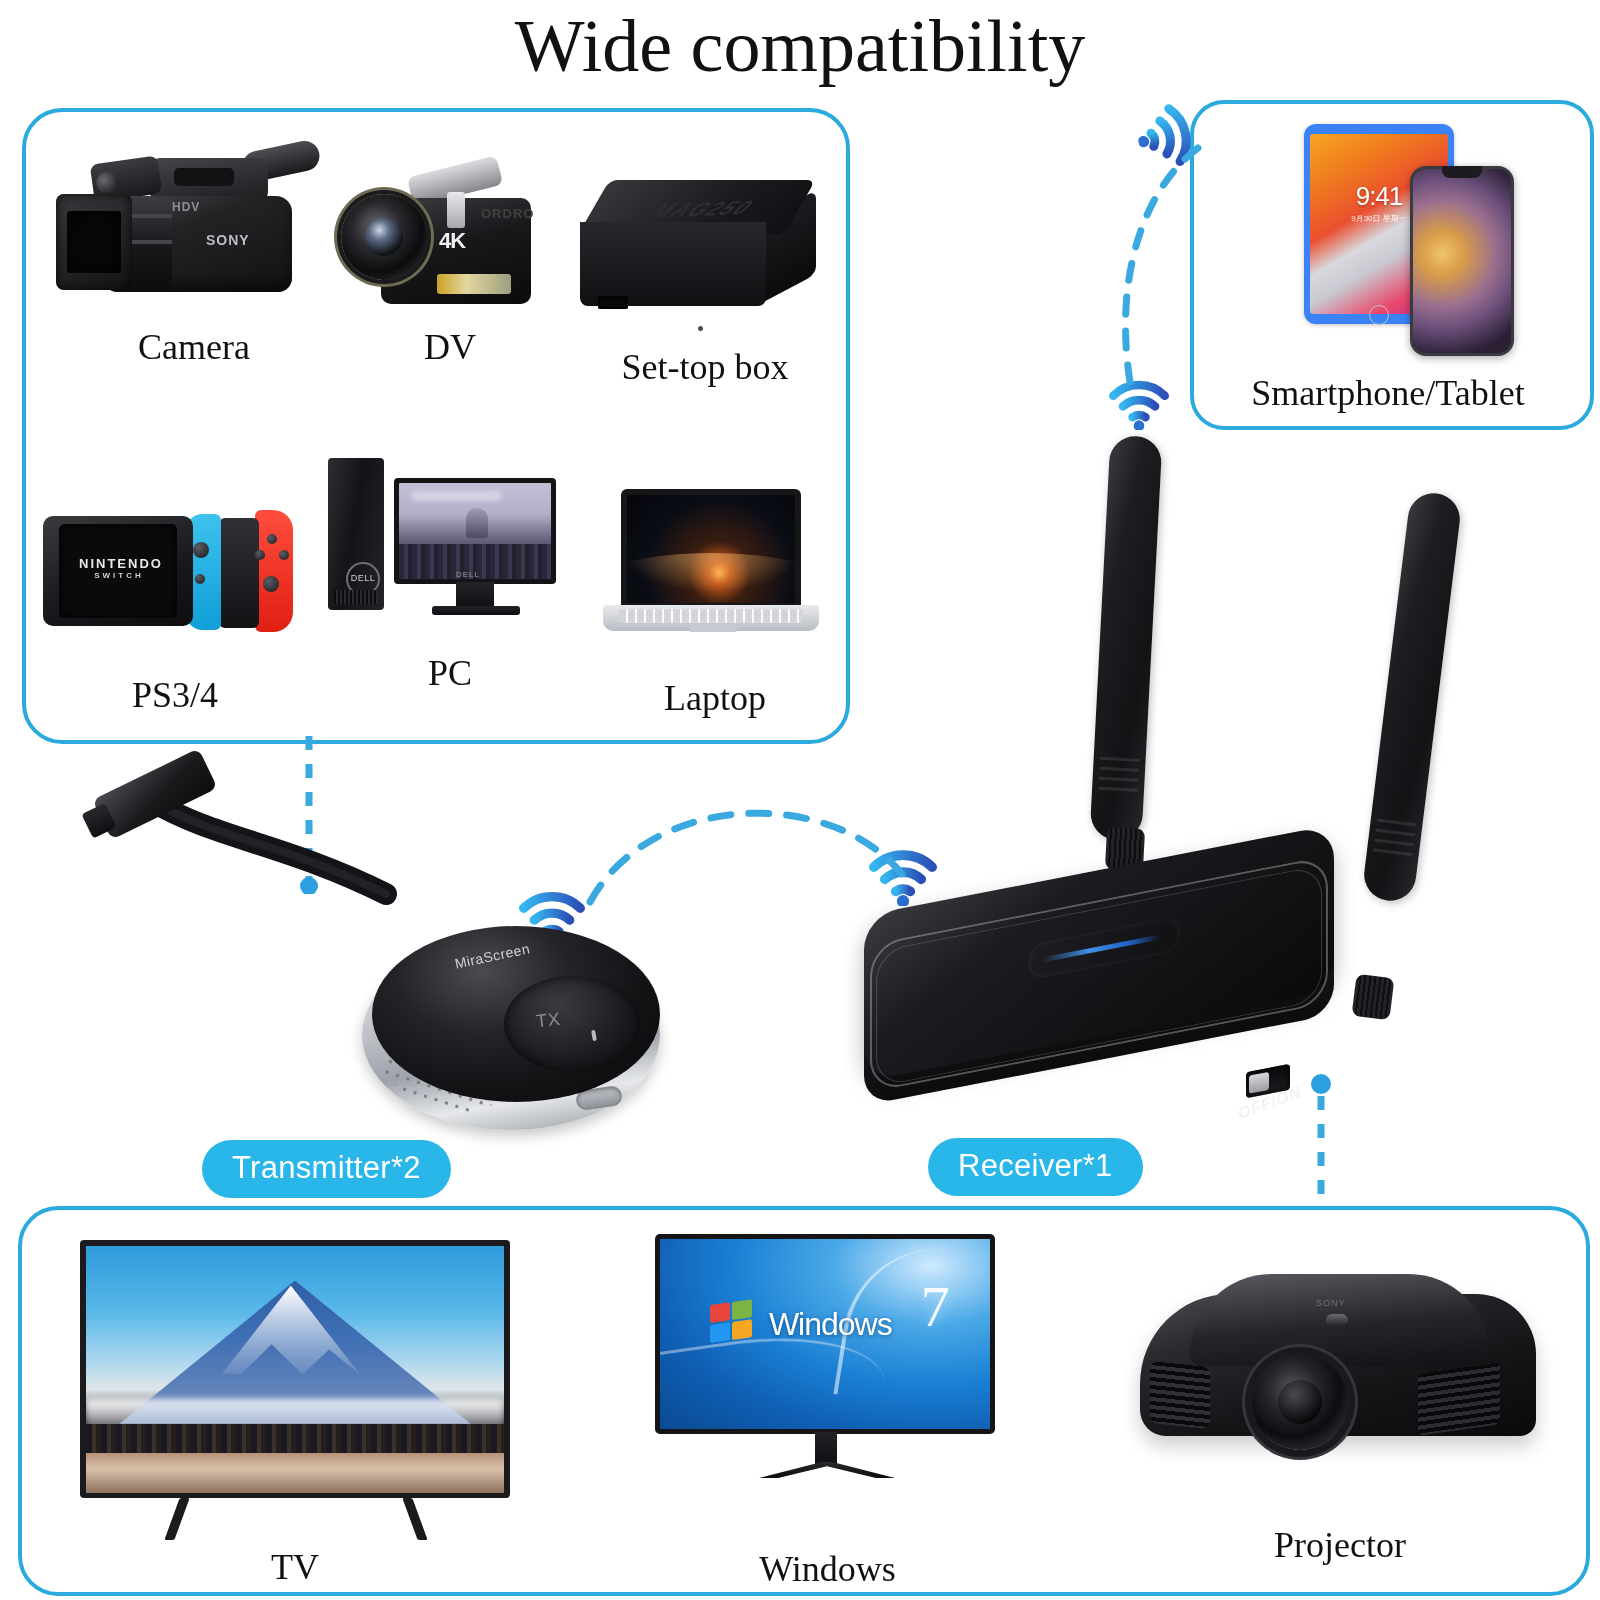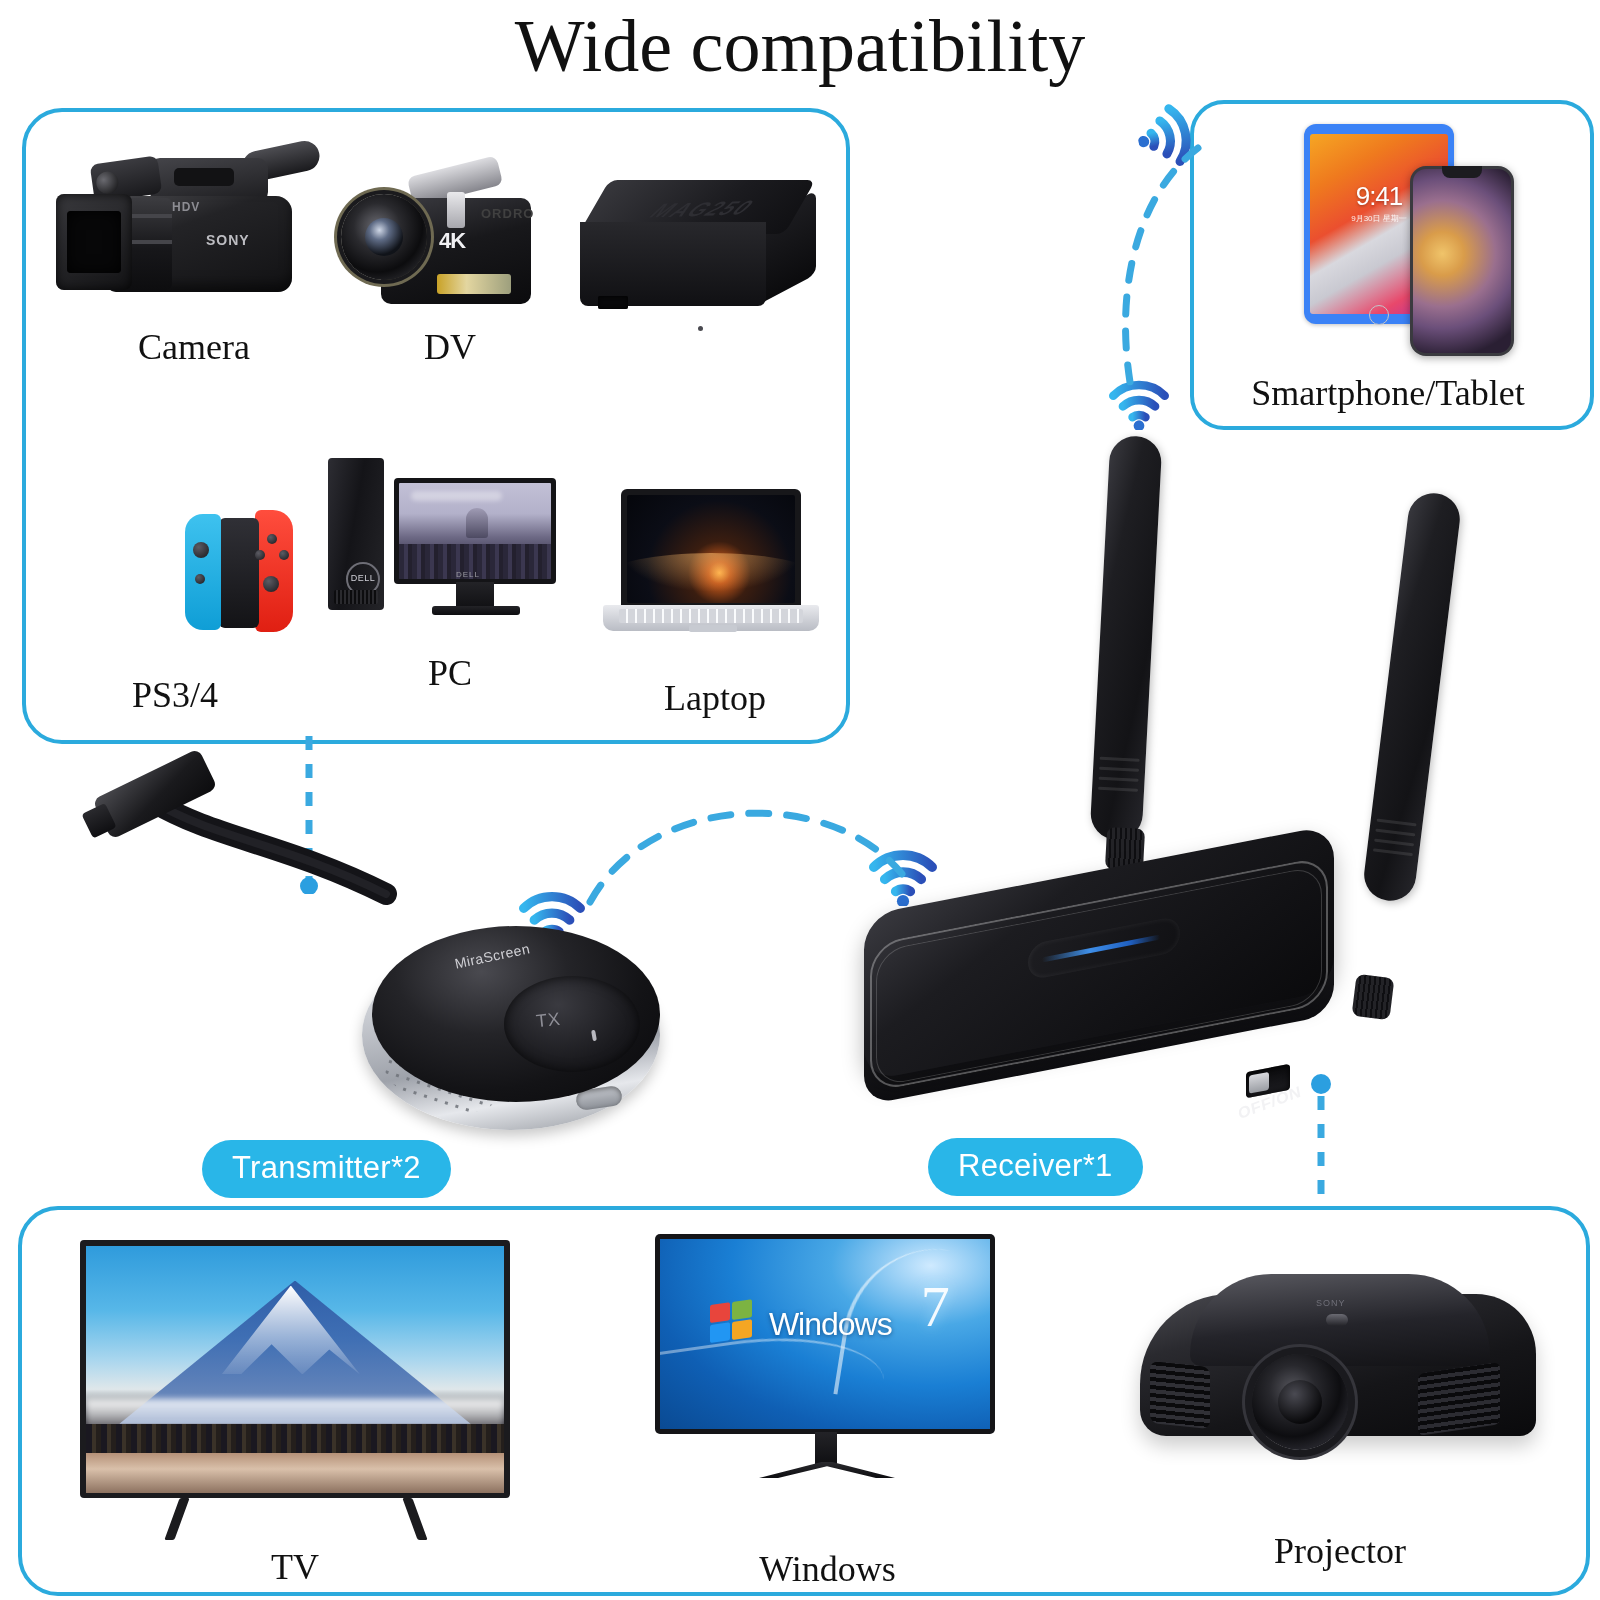--- a/index.html
+++ b/index.html
@@ -350,27 +350,32 @@
   <div class="art" style="width:250px;height:150px;">
     <div class="stb-side"></div>
     <div class="stb-top">
       <div class="stb-label">MAG250</div>
     </div>
     <div class="stb-front">
       <div class="stb-usb"></div>
       <div class="stb-led"></div>
     </div>
   </div>
+  <div class="cap" style="margin-top:26px;">Set-top box</div>
 </div>
 
 <div class="cell" style="left:30px;top:490px;width:290px;">
   <div class="art" style="width:280px;height:160px;">
     <div class="sw-joycon-r"></div>
     <div class="sw-joycon-c"></div>
     <div class="sw-joycon-l"></div>
+    <div class="sw-main">
+      <div class="sw-screen"></div>
+      <div class="sw-logo">NINTENDO<small>SWITCH</small></div>
+    </div>
     <div class="sw-stick" style="left:158px;top:52px;"></div>
     <div class="sw-btn" style="left:160px;top:84px;"></div>
     <div class="sw-stick" style="left:228px;top:86px;"></div>
     <div class="sw-btn" style="left:232px;top:44px;"></div>
     <div class="sw-btn" style="left:244px;top:60px;"></div>
     <div class="sw-btn" style="left:220px;top:60px;"></div>
   </div>
   <div class="cap" style="margin-top:24px;">PS3/4</div>
 </div>
 
@@ -603,14 +608,14 @@
     <div class="pj">
       <div class="pj-shell"></div>
       <div class="pj-hump"></div>
       <div class="pj-brand">SONY</div>
       <div class="pj-ctl"></div>
       <div class="pj-vent-l"></div>
       <div class="pj-vent-r"></div>
       <div class="pj-lens"></div>
     </div>
   </div>
-  <div class="cap" style="margin-top:22px;">Projector</div>
+  <div class="cap" style="margin-top:16px;">Projector</div>
 </div>
 
 </body></html>

